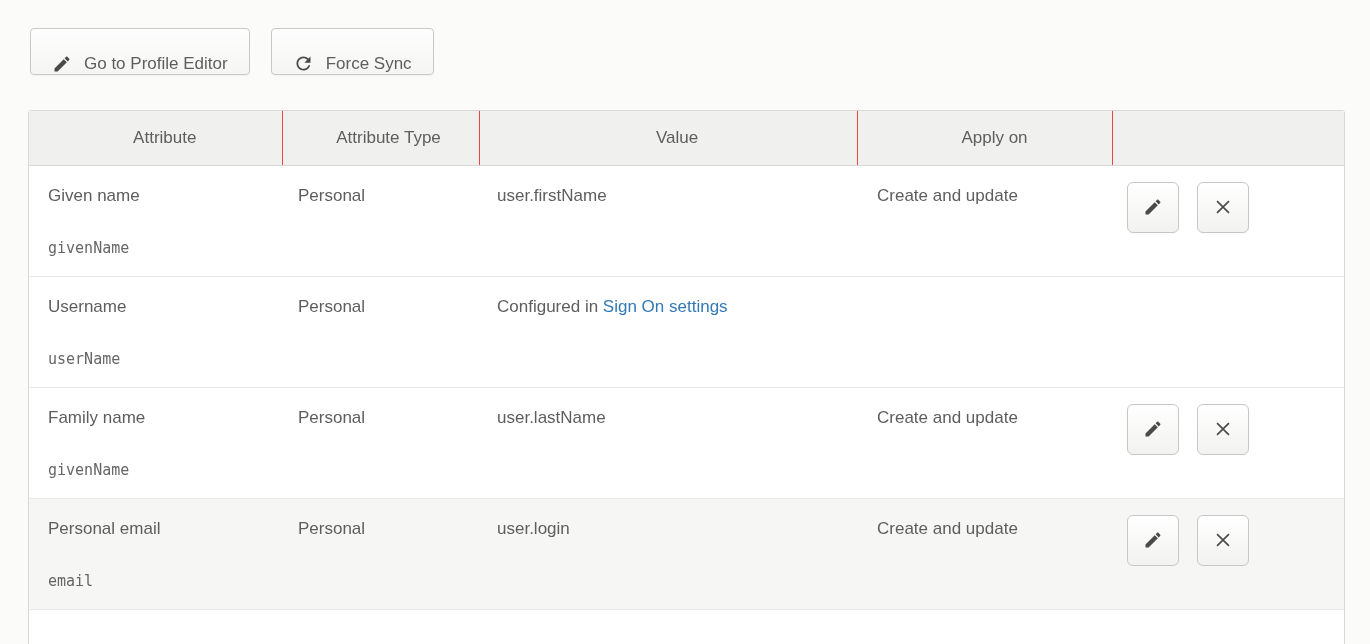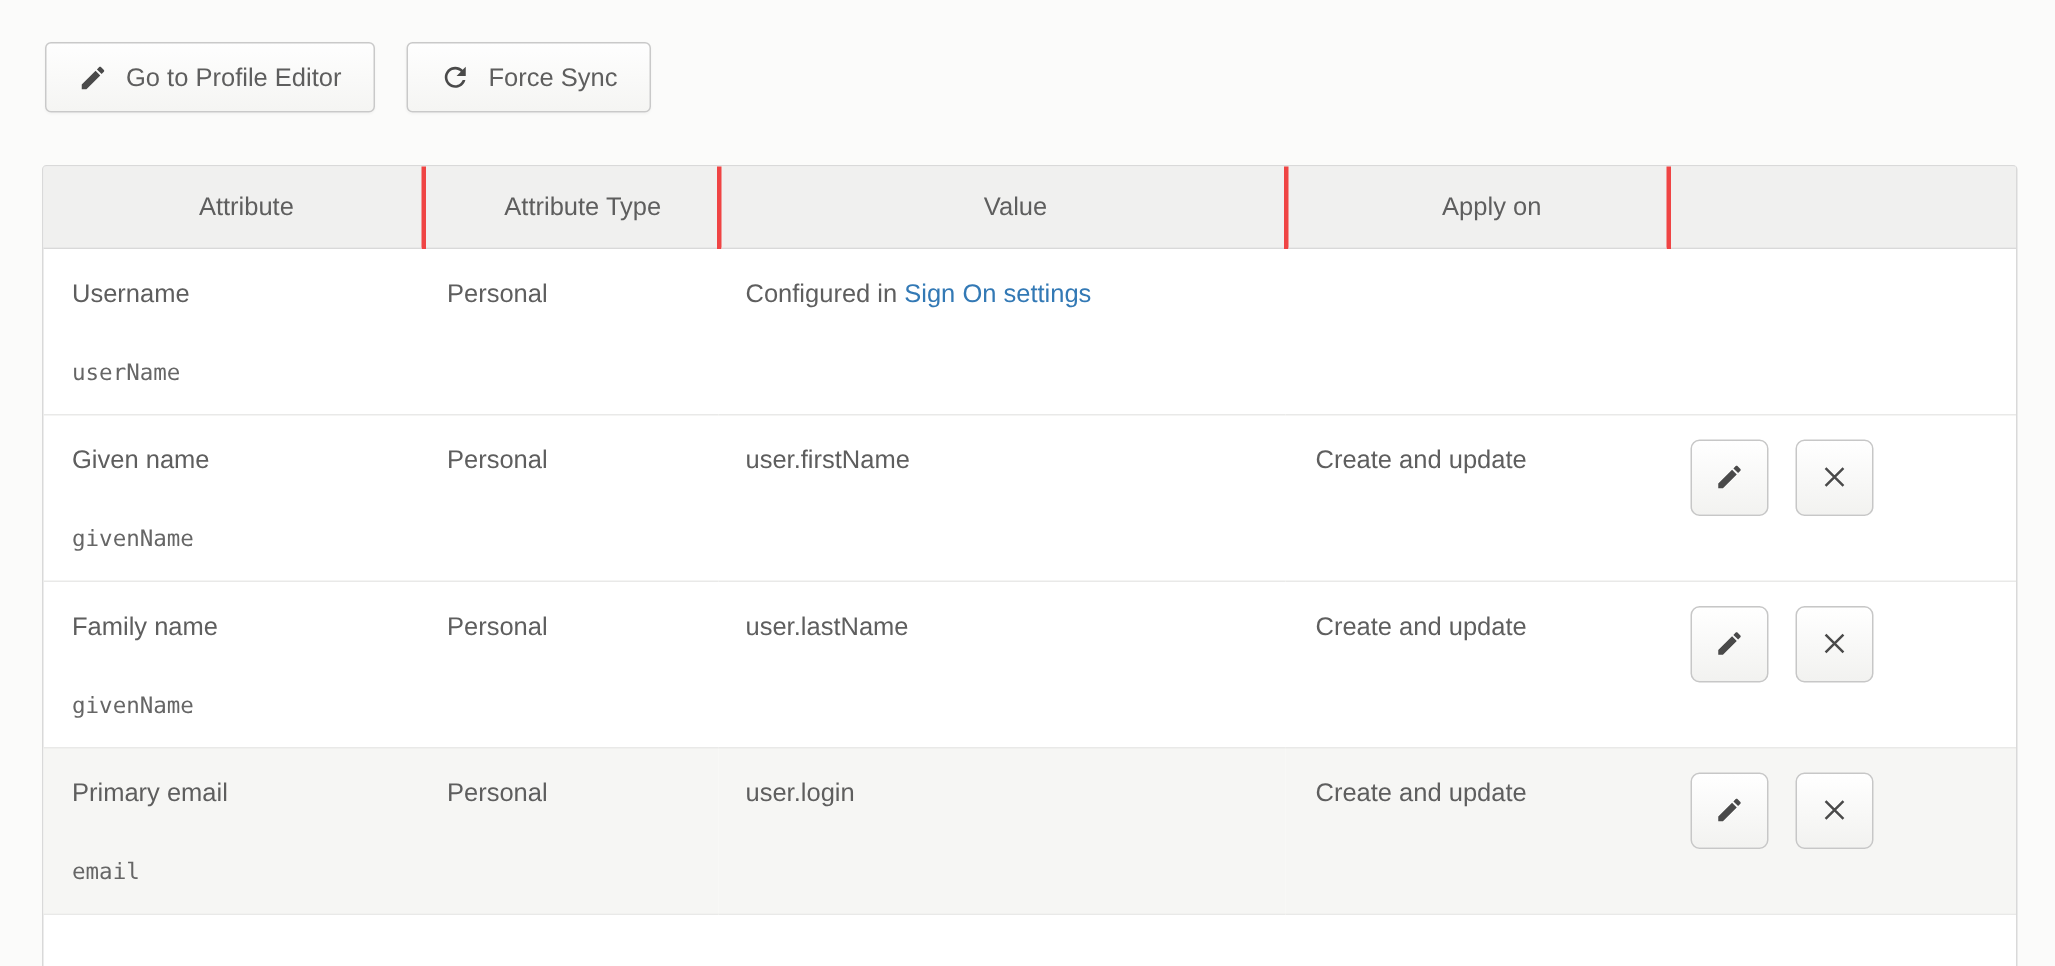--- a/index.html
+++ b/index.html
@@ -7,39 +7,39 @@
     --outer-border:#d9d9d9; --row-border:#e9e9e8; --text:#5e5e5e;
   }
   *{box-sizing:border-box;}
   html,body{margin:0;padding:0;}
   body{
     width:1370px;height:644px;overflow:hidden;background:#fbfbfa;
     font-family:"Liberation Sans",sans-serif;color:var(--text);
   }
   .toolbar{padding:28px 0 0 30px;display:flex;gap:21px;}
   .btn{
-    display:inline-flex;align-items:center;gap:12px;height:47px;padding:14px 21px;
+    display:inline-flex;align-items:flex-end;gap:12px;height:47px;padding:0 21px;
     background:linear-gradient(#fefefe,#f5f5f3);border:1px solid #c9c9c9;border-radius:4px;
     font-family:inherit;font-size:17px;color:var(--text);cursor:pointer;
     box-shadow:0 1px 2px rgba(0,0,0,.04);
   }
   .btn svg{flex:0 0 auto;}
   .table-wrap{
     margin:35px 25px 0 28px;background:#fff;border:1px solid var(--outer-border);
     border-radius:3px;height:580px;
   }
   table{width:100%;border-collapse:collapse;table-layout:fixed;}
   col.c-attr{width:253px;} col.c-type{width:197px;} col.c-value{width:378px;}
   col.c-apply{width:255px;} col.c-actions{width:232px;}
   thead th{
     height:54px;background:var(--header-bg);font-weight:400;font-size:17px;
     text-align:center;color:var(--text);border-bottom:1px solid var(--outer-border);
     padding:0;
   }
-  thead th + th{border-left:3px solid #ef4444;}
+  thead th + th{border-left:1px solid #ef4444;}
   th.col-attr, td.col-attr{padding-left:19px;}
   th.col-type, td.col-type{padding-left:16px;}
   th.col-value, td.col-value{padding-left:18px;}
   th.col-apply, td.col-apply{padding-left:20px;margin-left:14px;}
   th.col-actions, td.col-actions{padding-left:15px;}
   tbody tr{height:111px;}
   tbody td{
     vertical-align:top;padding-top:20px;padding-right:10px;font-size:17px;
     border-bottom:1px solid var(--row-border);
   }
@@ -91,45 +91,45 @@
         <th class="col-attr">Attribute</th>
         <th class="col-type">Attribute Type</th>
         <th class="col-value">Value</th>
         <th class="col-apply">Apply on</th>
         <th class="col-actions"></th>
       </tr>
     </thead>
     <tbody>
         <tr>
           <td class="col-attr">
-            <div>Username</div>
-            <div class="attr-name">userName</div>
-          </td>
-          <td class="col-type">Personal</td>
-          <td class="col-value"><span>Configured in </span><a class="sign-on-link">Sign On settings</a></td>
-          <td class="col-apply"></td>
-          <td class="col-actions"></td>
-        </tr>
-        <tr>
-          <td class="col-attr">
             <div>Given name</div>
             <div class="attr-name">givenName</div>
           </td>
           <td class="col-type">Personal</td>
           <td class="col-value">user.firstName</td>
           <td class="col-apply">Create and update</td>
           <td class="col-actions"><button class="row-action-btn">
               <svg width="20" height="20" viewBox="0 0 24 24" fill="#4a4a4a" xmlns="http://www.w3.org/2000/svg">
     <path d="M3 17.25V21h3.75L17.81 9.94l-3.75-3.75L3 17.25zM20.71 7.04c.39-.39.39-1.02 0-1.41l-2.34-2.34c-.39-.39-1.02-.39-1.41 0l-1.83 1.83 3.75 3.75 1.83-1.83z"></path>
   </svg>
             </button><button class="row-action-btn">
               <svg width="22" height="22" viewBox="0 0 24 24" fill="none" stroke="#4a4a4a" stroke-width="1.8" xmlns="http://www.w3.org/2000/svg">
     <path d="M5.5 5.5 L18.5 18.5 M18.5 5.5 L5.5 18.5"></path>
   </svg>
             </button></td>
+        </tr>
+        <tr>
+          <td class="col-attr">
+            <div>Username</div>
+            <div class="attr-name">userName</div>
+          </td>
+          <td class="col-type">Personal</td>
+          <td class="col-value"><span>Configured in </span><a class="sign-on-link">Sign On settings</a></td>
+          <td class="col-apply"></td>
+          <td class="col-actions"></td>
         </tr>
         <tr>
           <td class="col-attr">
             <div>Family name</div>
             <div class="attr-name">givenName</div>
           </td>
           <td class="col-type">Personal</td>
           <td class="col-value">user.lastName</td>
           <td class="col-apply">Create and update</td>
           <td class="col-actions"><button class="row-action-btn">
@@ -137,21 +137,21 @@
     <path d="M3 17.25V21h3.75L17.81 9.94l-3.75-3.75L3 17.25zM20.71 7.04c.39-.39.39-1.02 0-1.41l-2.34-2.34c-.39-.39-1.02-.39-1.41 0l-1.83 1.83 3.75 3.75 1.83-1.83z"></path>
   </svg>
             </button><button class="row-action-btn">
               <svg width="22" height="22" viewBox="0 0 24 24" fill="none" stroke="#4a4a4a" stroke-width="1.8" xmlns="http://www.w3.org/2000/svg">
     <path d="M5.5 5.5 L18.5 18.5 M18.5 5.5 L5.5 18.5"></path>
   </svg>
             </button></td>
         </tr>
         <tr class="highlighted">
           <td class="col-attr">
-            <div>Primary email</div>
+            <div>Personal email</div>
             <div class="attr-name">email</div>
           </td>
           <td class="col-type">Personal</td>
           <td class="col-value">user.login</td>
           <td class="col-apply">Create and update</td>
           <td class="col-actions"><button class="row-action-btn">
               <svg width="20" height="20" viewBox="0 0 24 24" fill="#4a4a4a" xmlns="http://www.w3.org/2000/svg">
     <path d="M3 17.25V21h3.75L17.81 9.94l-3.75-3.75L3 17.25zM20.71 7.04c.39-.39.39-1.02 0-1.41l-2.34-2.34c-.39-.39-1.02-.39-1.41 0l-1.83 1.83 3.75 3.75 1.83-1.83z"></path>
   </svg>
             </button><button class="row-action-btn">

